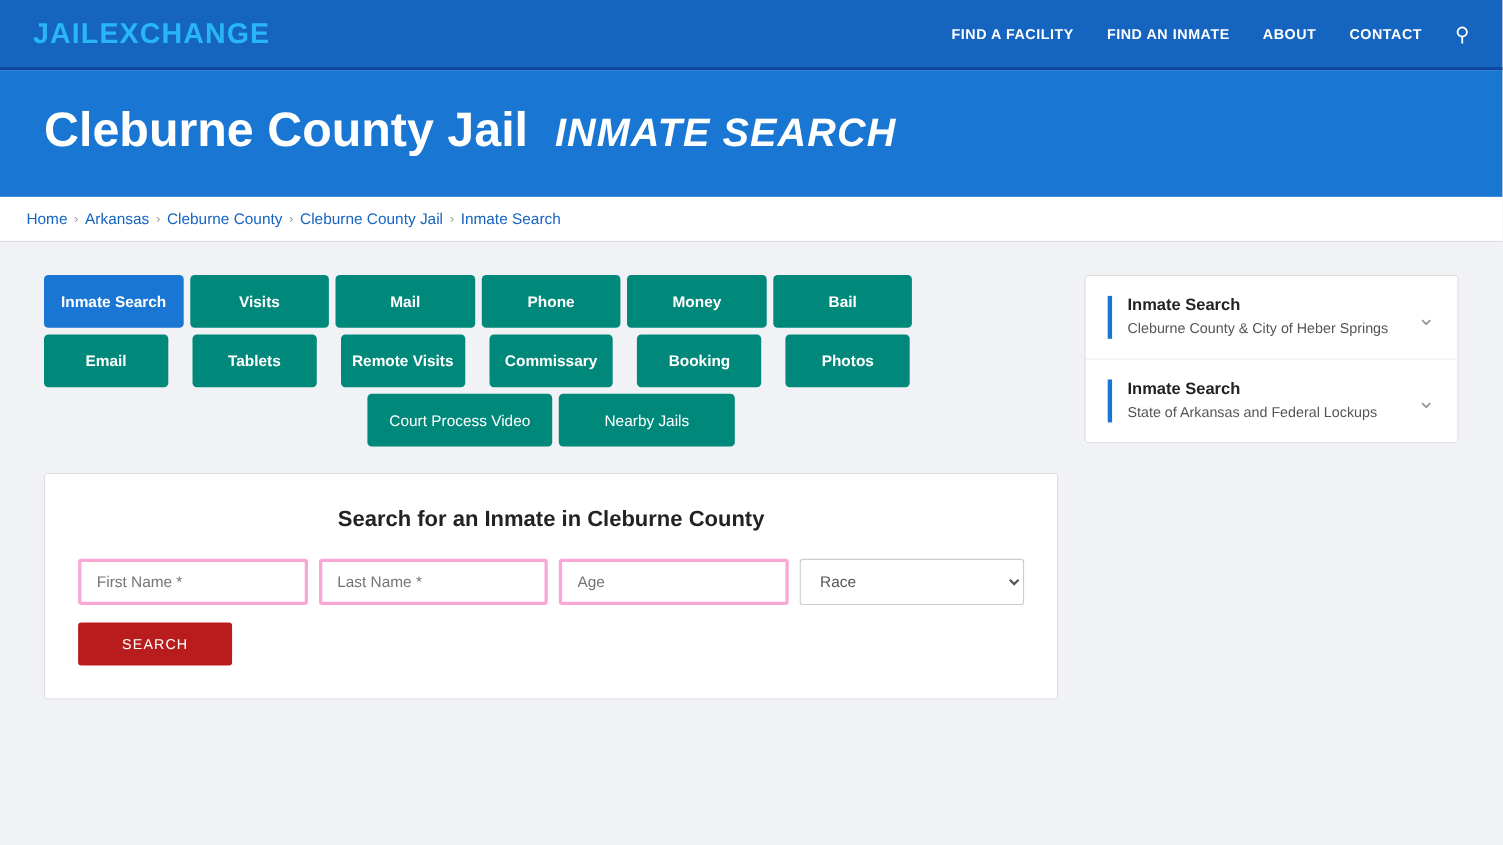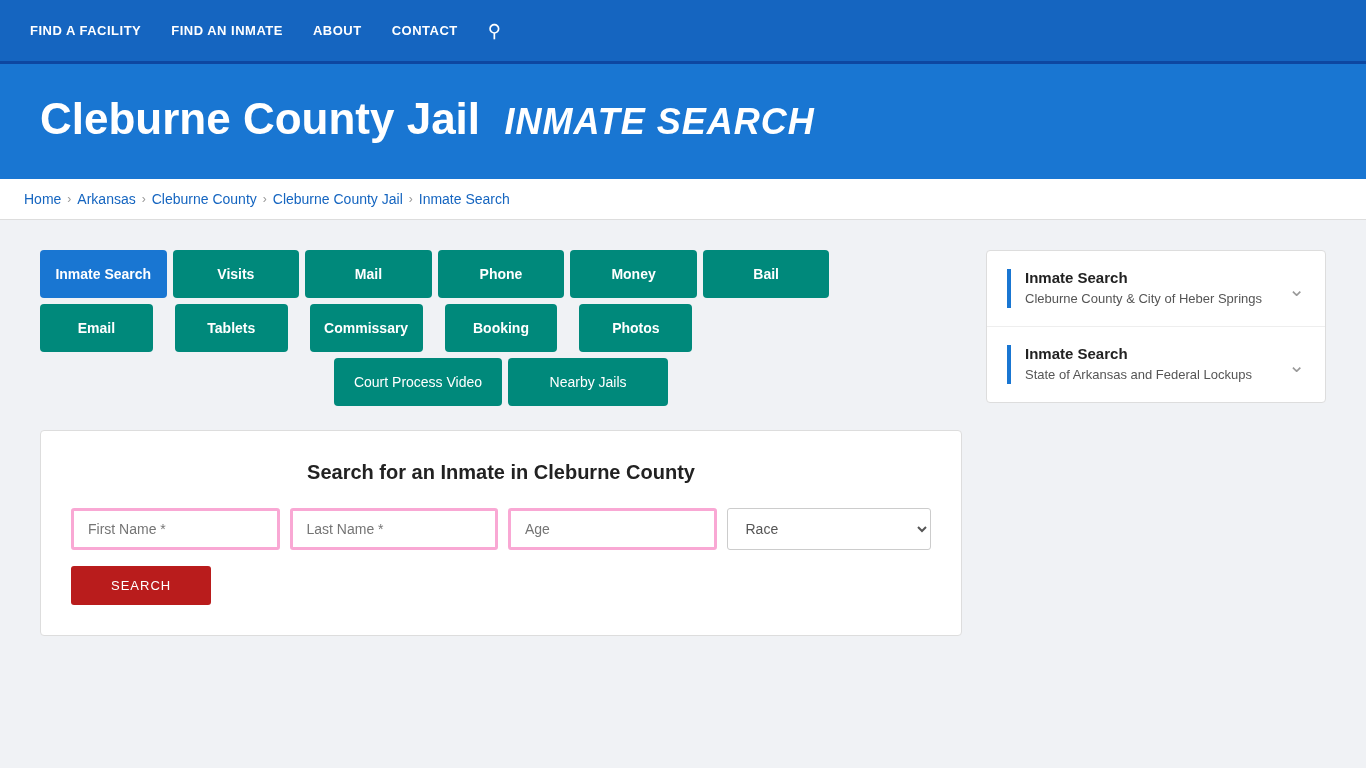--- a/index.html
+++ b/index.html
@@ -226,20 +226,23 @@
     }
     .chevron {
       color: #999;
       font-size: 20px;
     }
   </style>
 </head>
 <body>
 
 <nav class="navbar">
+  <div class="logo">
+    <span>JAIL</span><span style="color:#29b6f6">EXCHANGE</span>
+  </div>
   <div class="nav-links">
     <a class="nav-link" href="#">FIND A FACILITY</a>
     <a class="nav-link" href="#">FIND AN INMATE</a>
     <a class="nav-link" href="#">ABOUT</a>
     <a class="nav-link" href="#">CONTACT</a>
     <span class="search-icon-nav">⚲</span>
   </div>
 </nav>
 
 <div class="hero">
@@ -271,20 +274,21 @@
       <button class="tab-btn">Visits</button>
       <button class="tab-btn">Mail</button>
       <button class="tab-btn">Phone</button>
       <button class="tab-btn">Money</button>
       <button class="tab-btn">Bail</button>
     </div>
 
     <div class="tabs-grid-row2">
       <button class="tab-btn">Email</button>
       <button class="tab-btn">Tablets</button>
+      <button class="tab-btn">Remote Visits</button>
       <button class="tab-btn">Commissary</button>
       <button class="tab-btn">Booking</button>
       <button class="tab-btn">Photos</button>
     </div>
 
     <div class="tabs-grid-row3">
       <button class="tab-btn-row3">Court Process Video</button>
       <button class="tab-btn-row3">Nearby Jails</button>
     </div>
 

